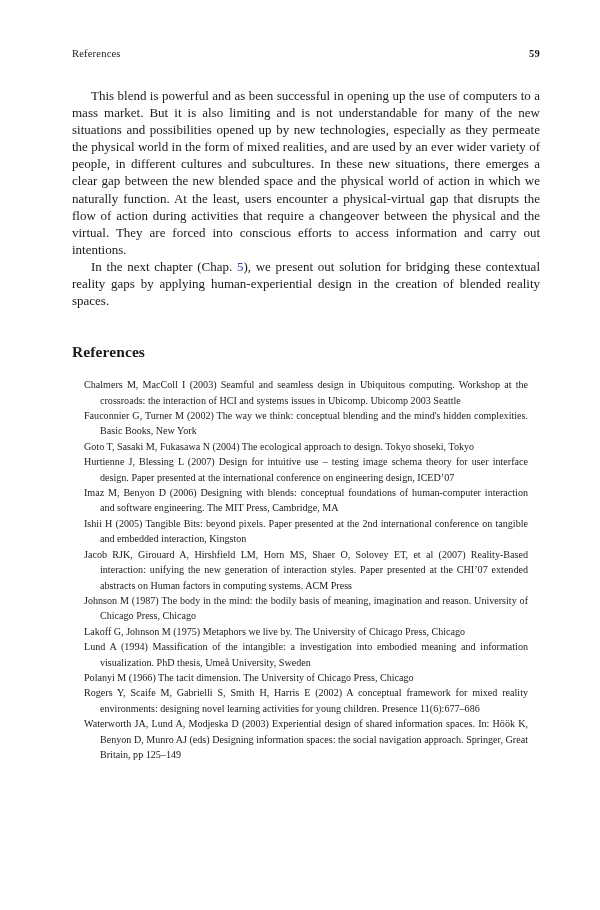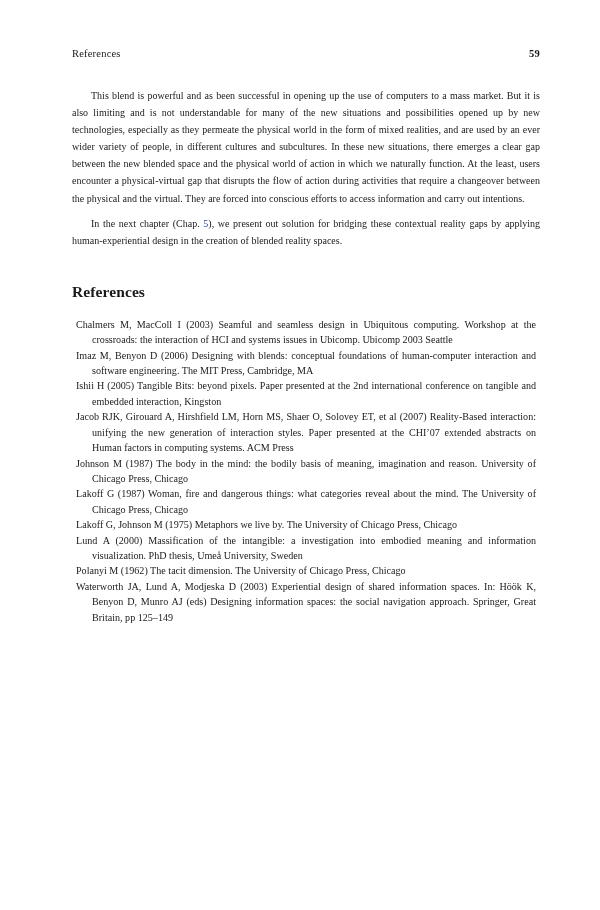--- a/index.html
+++ b/index.html
@@ -31,44 +31,44 @@
     color: #1a1a1a;
     margin-bottom: 28px;
   }
   .running-head .folio {
     font-weight: bold;
     font-size: 10.5px;
     text-align: right;
   }
   
   .body-text {
-    font-size: 10px;
+    font-size: 13px;
     line-height: 17.1px;
     text-align: justify;
     text-justify: inter-word;
     margin: 0;
     hyphens: none;
   }
   .body-text + .body-text {
-    margin-top: 8px;
+    margin-top: 0px;
   }
   .body-text .indent {
     display: inline-block;
     width: 19px;
   }
   
   .section-heading {
     font-size: 15.5px;
     font-weight: bold;
     margin: 34px 0 16px 0;
     letter-spacing: 0.1px;
   }
   
   .reference-list {
-    margin: 4px;
+    margin: 12px;
     padding: 0;
     list-style: none;
   }
   .reference-item {
     font-size: 10.1px;
     line-height: 15.4px;
     text-align: justify;
     text-justify: inter-word;
     padding-left: 16px;
     text-indent: -16px;
@@ -95,24 +95,27 @@
   </div>
 
   <p class="body-text"><span class="indent"></span><span>This blend is powerful and as been successful in opening up the use of computers to a mass market. But it is also limiting and is not understandable for many of the new situations and possibilities opened up by new technologies, especially as they permeate the physical world in the form of mixed realities, and are used by an ever wider variety of people, in different cultures and subcultures. In these new situations, there emerges a clear gap between the new blended space and the physical world of action in which we naturally function. At the least, users encounter a physical-virtual gap that disrupts the flow of action during activities that require a changeover between the physical and the virtual. They are forced into conscious efforts to access information and carry out intentions.</span></p>
 
   <p class="body-text"><span class="indent"></span><span>In the next chapter (Chap. </span><a class="xref" href="#">5</a><span>), we present out solution for bridging these contextual reality gaps by applying human-experiential design in the creation of blended reality spaces.</span></p>
 
   <h2 class="section-heading">References</h2>
 
   <ul class="reference-list">
     <li class="reference-item">Chalmers M, MacColl I (2003) Seamful and seamless design in Ubiquitous computing. Workshop at the crossroads: the interaction of HCI and systems issues in Ubicomp. Ubicomp 2003 Seattle</li>
+    <li class="reference-item">Fauconnier G, Turner M (2002) The way we think: conceptual blending and the mind's hidden complexities. Basic Books, New York</li>
+    <li class="reference-item">Goto T, Sasaki M, Fukasawa N (2004) The ecological approach to design. Tokyo shoseki, Tokyo</li>
+    <li class="reference-item">Hurtienne J, Blessing L (2007) Design for intuitive use – testing image schema theory for user interface design. Paper presented at the international conference on engineering design, ICED’07</li>
     <li class="reference-item">Imaz M, Benyon D (2006) Designing with blends: conceptual foundations of human-computer interaction and software engineering. The MIT Press, Cambridge, MA</li>
     <li class="reference-item">Ishii H (2005) Tangible Bits: beyond pixels. Paper presented at the 2nd international conference on tangible and embedded interaction, Kingston</li>
     <li class="reference-item">Jacob RJK, Girouard A, Hirshfield LM, Horn MS, Shaer O, Solovey ET, et al (2007) Reality-Based interaction: unifying the new generation of interaction styles. Paper presented at the CHI’07 extended abstracts on Human factors in computing systems. ACM Press</li>
     <li class="reference-item">Johnson M (1987) The body in the mind: the bodily basis of meaning, imagination and reason. University of Chicago Press, Chicago</li>
-    <li class="reference-item">Lakoff G (1987) Woman, fire and dangerous things: what categories reveal about the mind. The University of Chicago Press, Chicago</li>
     <li class="reference-item">Lakoff G, Johnson M (1975) Metaphors we live by. The University of Chicago Press, Chicago</li>
-    <li class="reference-item">Lund A (2000) Massification of the intangible: a investigation into embodied meaning and information visualization. PhD thesis, Umeå University, Sweden</li>
-    <li class="reference-item">Polanyi M (1962) The tacit dimension. The University of Chicago Press, Chicago</li>
+    <li class="reference-item">Lund A (1994) Massification of the intangible: a investigation into embodied meaning and information visualization. PhD thesis, Umeå University, Sweden</li>
+    <li class="reference-item">Polanyi M (1966) The tacit dimension. The University of Chicago Press, Chicago</li>
+    <li class="reference-item">Rogers Y, Scaife M, Gabrielli S, Smith H, Harris E (2002) A conceptual framework for mixed reality environments: designing novel learning activities for young children. Presence 11(6):677–686</li>
     <li class="reference-item">Waterworth JA, Lund A, Modjeska D (2003) Experiential design of shared information spaces. In: Höök K, Benyon D, Munro AJ (eds) Designing information spaces: the social navigation approach. Springer, Great Britain, pp 125–149</li>
   </ul>
 
 </div>
 
 </body></html>

